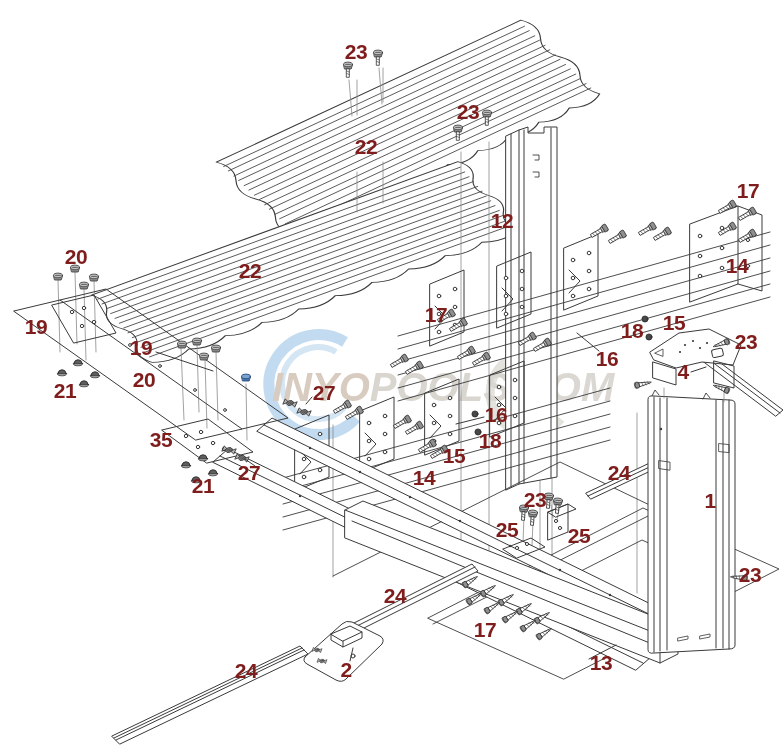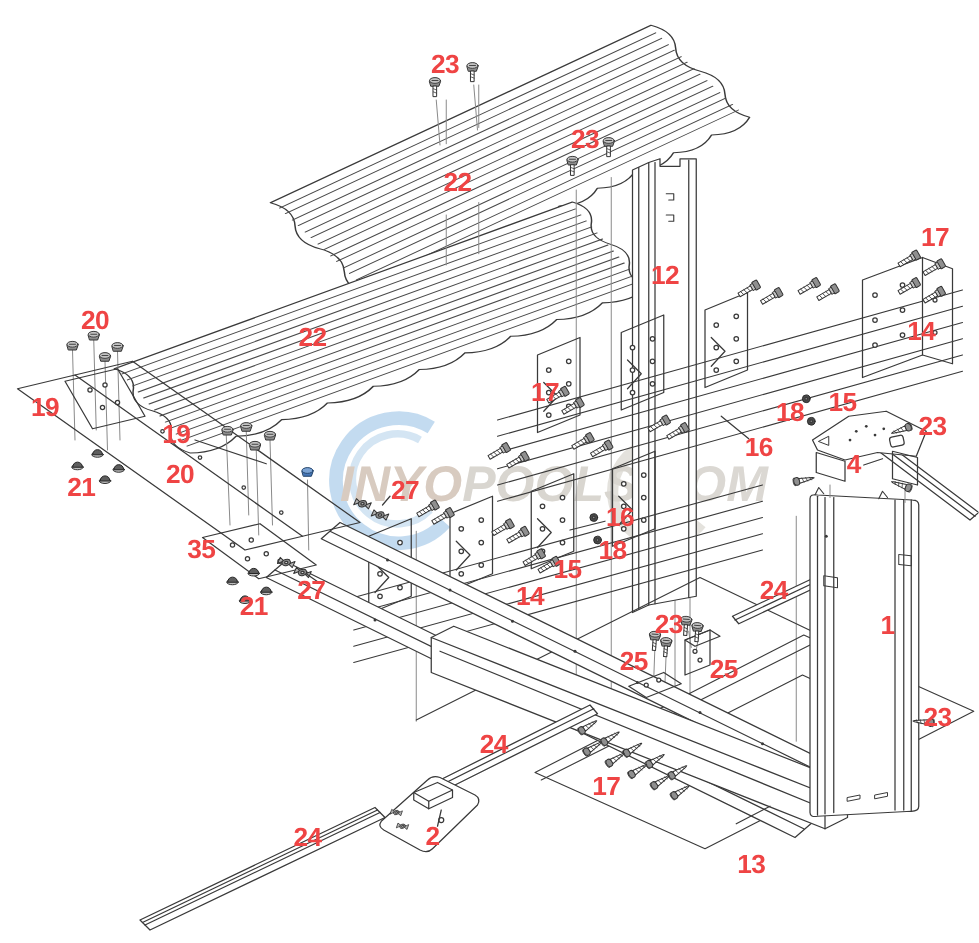--- a/index.html
+++ b/index.html
@@ -1,21 +1,21 @@
 <!DOCTYPE html>
 <html><head>
 <meta charset="utf-8">
 <style>
   html,body{margin:0;padding:0;background:#fff;}
   #stage{position:relative;width:783px;height:754px;background:#fff;overflow:hidden;
          font-family:"Liberation Sans",sans-serif;}
   #art{position:absolute;left:0;top:0;}
   #labels{position:absolute;left:0;top:0;width:783px;height:754px;pointer-events:none;}
   .part-label{position:absolute;transform:translate(-50%,-50%);
-              font:700 21px "Liberation Sans",sans-serif;color:#ef4444;
+              font:700 21px "Liberation Sans",sans-serif;color:#7f1d1d;
               letter-spacing:-0.5px;white-space:nowrap;}
 </style>
 </head>
 <body>
 
 <div id="stage">
 <svg id="art" width="783" height="754" viewBox="0 0 783 754">
   <defs>
     <g id="screwHead">
       <path d="M-4.5,0 a4.5,2.6 0 1 1 9,0 l-1.4,4 h-6.2 z" fill="#8d8d8d" stroke="#333" stroke-width="0.8"></path>
@@ -423,21 +423,21 @@
       <line x1="312" y1="397" x2="306" y2="404"></line>
       <line x1="255" y1="466" x2="245" y2="459"></line>
     </g>
   </g>
 </svg>
 
 <div id="labels">
       <div class="part-label" style="left: 356px; top: 52px;">23</div>
       <div class="part-label" style="left: 366px; top: 147px;">22</div>
       <div class="part-label" style="left: 468px; top: 112px;">23</div>
-      <div class="part-label" style="left: 532px; top: 221px;">12</div>
+      <div class="part-label" style="left: 502px; top: 221px;">12</div>
       <div class="part-label" style="left: 748px; top: 191px;">17</div>
       <div class="part-label" style="left: 737px; top: 266px;">14</div>
       <div class="part-label" style="left: 250px; top: 271px;">22</div>
       <div class="part-label" style="left: 76px; top: 257px;">20</div>
       <div class="part-label" style="left: 36px; top: 327px;">19</div>
       <div class="part-label" style="left: 141px; top: 348px;">19</div>
       <div class="part-label" style="left: 65px; top: 391px;">21</div>
       <div class="part-label" style="left: 144px; top: 380px;">20</div>
       <div class="part-label" style="left: 161px; top: 440px;">35</div>
       <div class="part-label" style="left: 203px; top: 486px;">21</div>
@@ -453,18 +453,18 @@
       <div class="part-label" style="left: 454px; top: 456px;">15</div>
       <div class="part-label" style="left: 496px; top: 415px;">16</div>
       <div class="part-label" style="left: 490px; top: 441px;">18</div>
       <div class="part-label" style="left: 619px; top: 473px;">24</div>
       <div class="part-label" style="left: 710px; top: 501px;">1</div>
       <div class="part-label" style="left: 535px; top: 500px;">23</div>
       <div class="part-label" style="left: 507px; top: 530px;">25</div>
       <div class="part-label" style="left: 579px; top: 536px;">25</div>
       <div class="part-label" style="left: 395px; top: 596px;">24</div>
       <div class="part-label" style="left: 485px; top: 630px;">17</div>
-      <div class="part-label" style="left: 601px; top: 663px; margin-top: 29px;">13</div>
+      <div class="part-label" style="left: 601px; top: 663px;">13</div>
       <div class="part-label" style="left: 750px; top: 575px;">23</div>
       <div class="part-label" style="left: 346px; top: 670px;">2</div>
       <div class="part-label" style="left: 246px; top: 671px;">24</div>
     </div>
 </div>
 
 </body></html>

